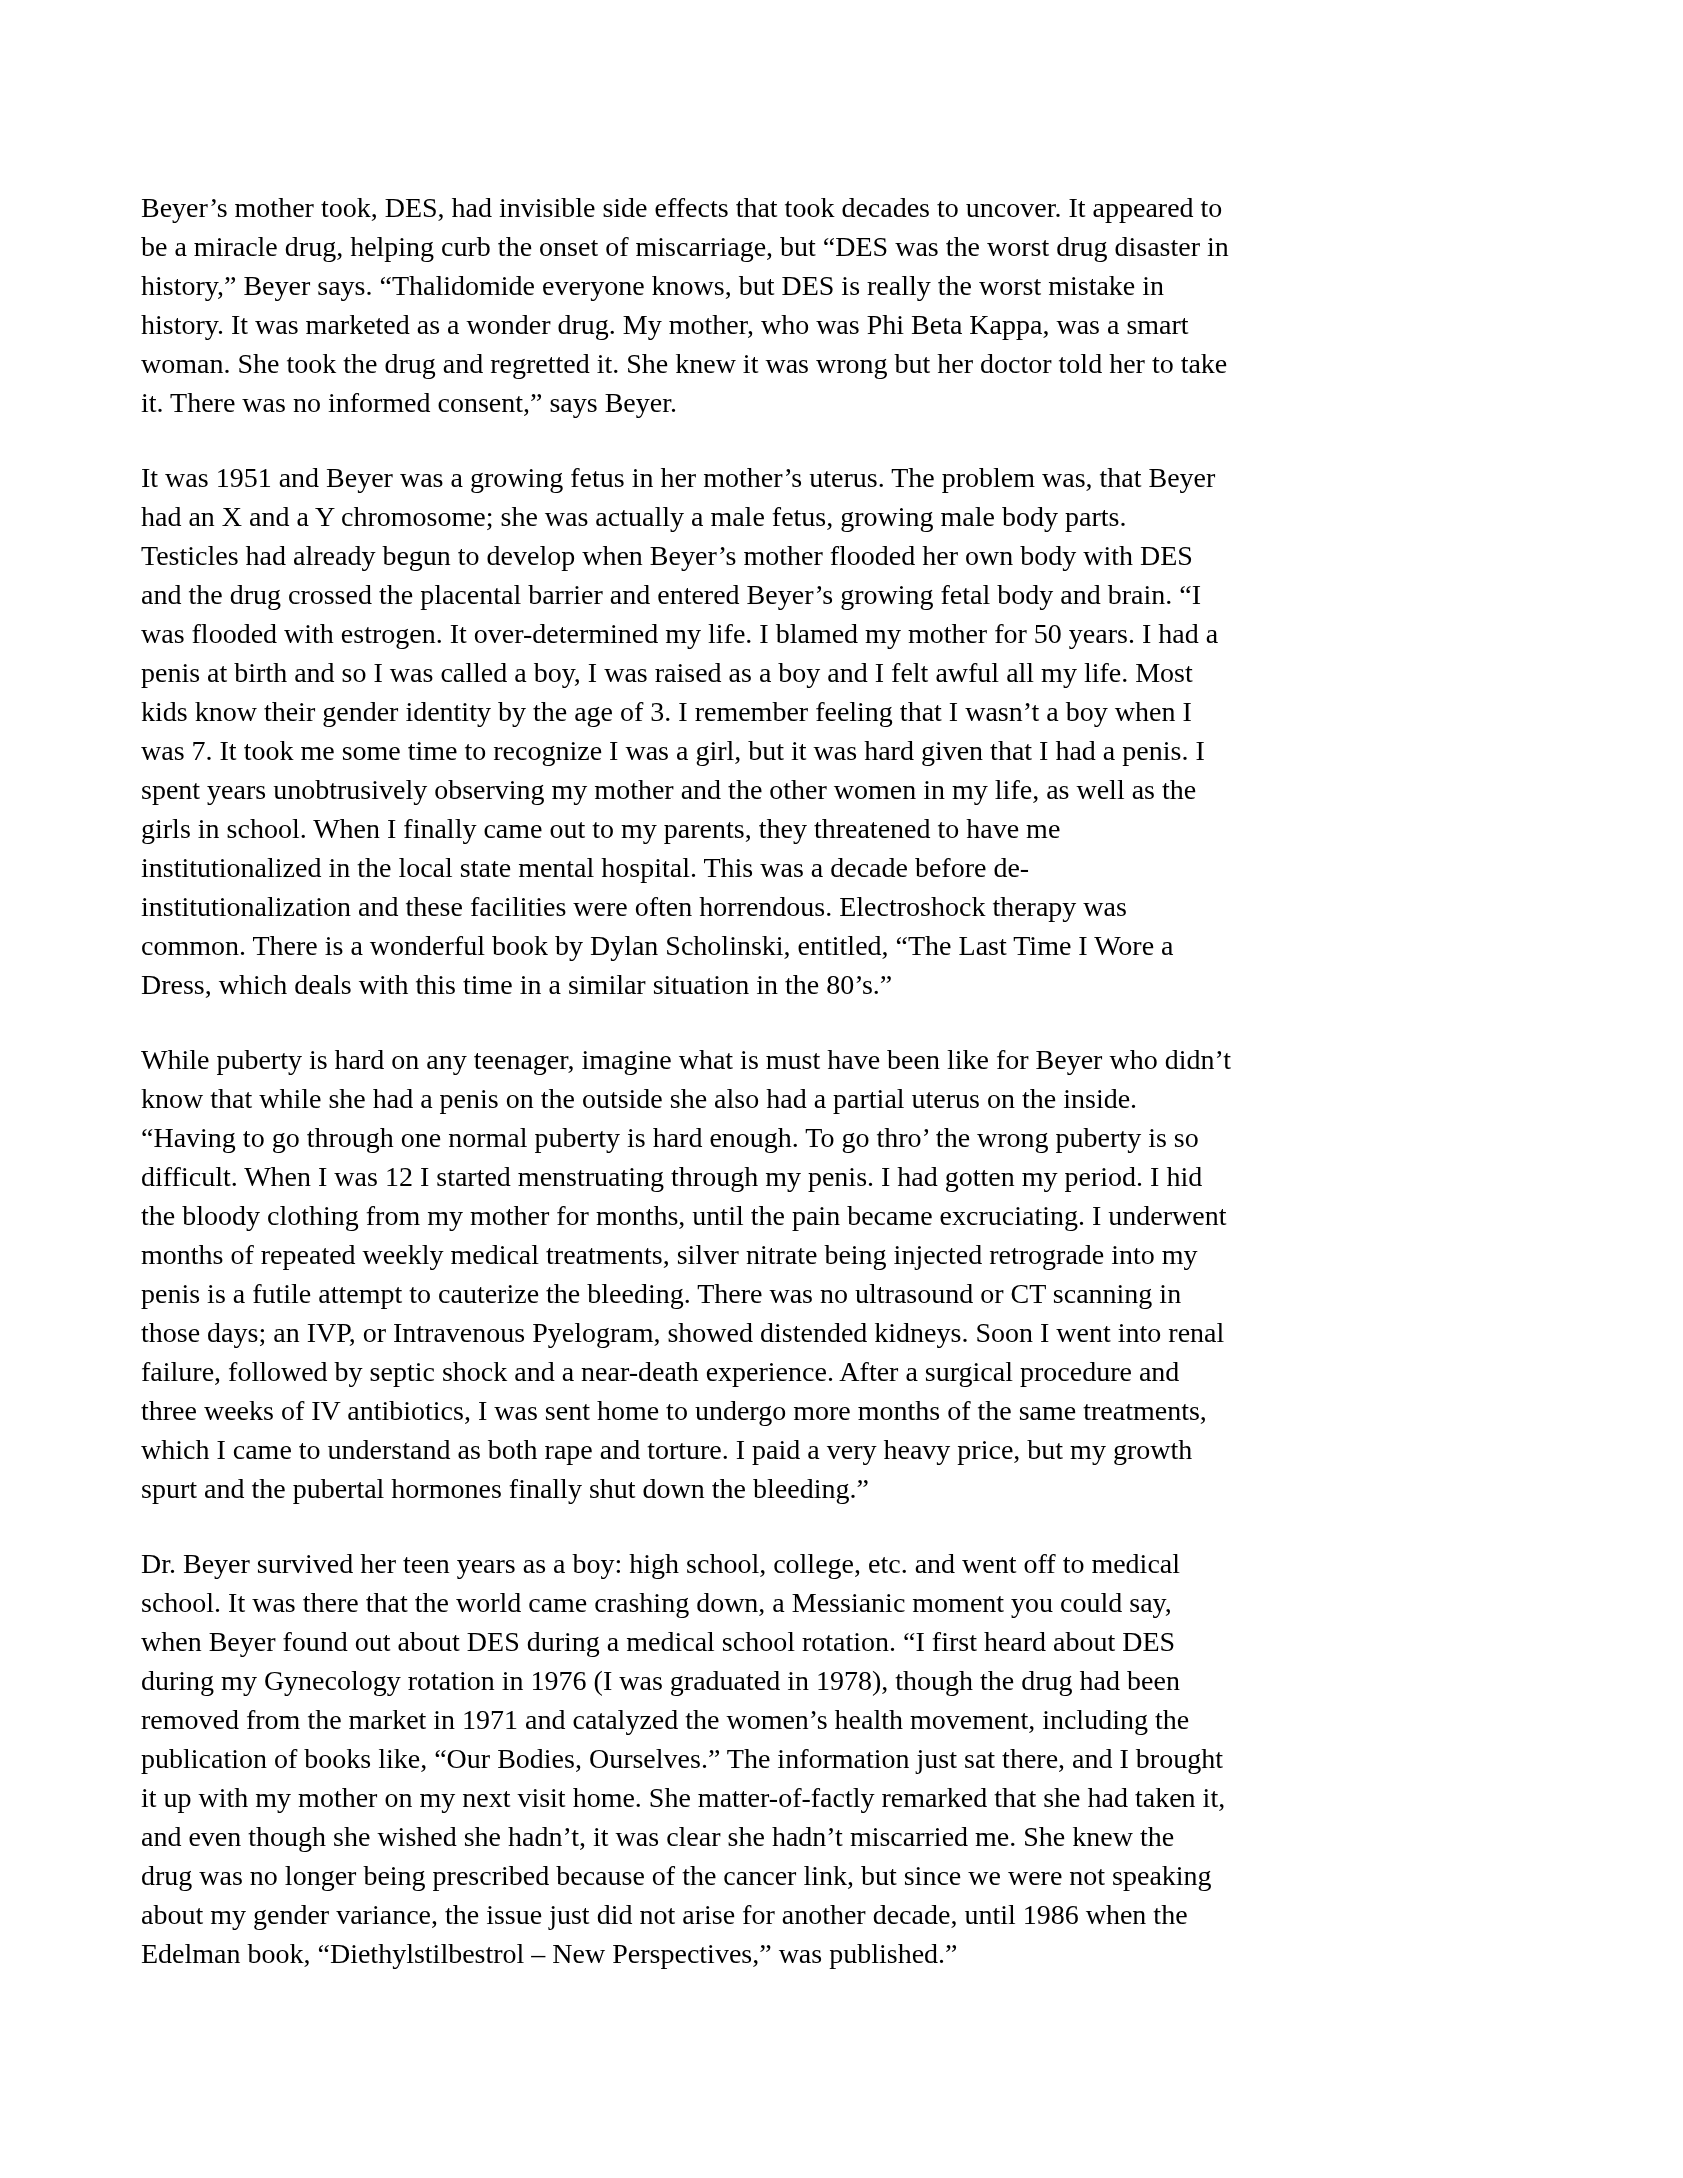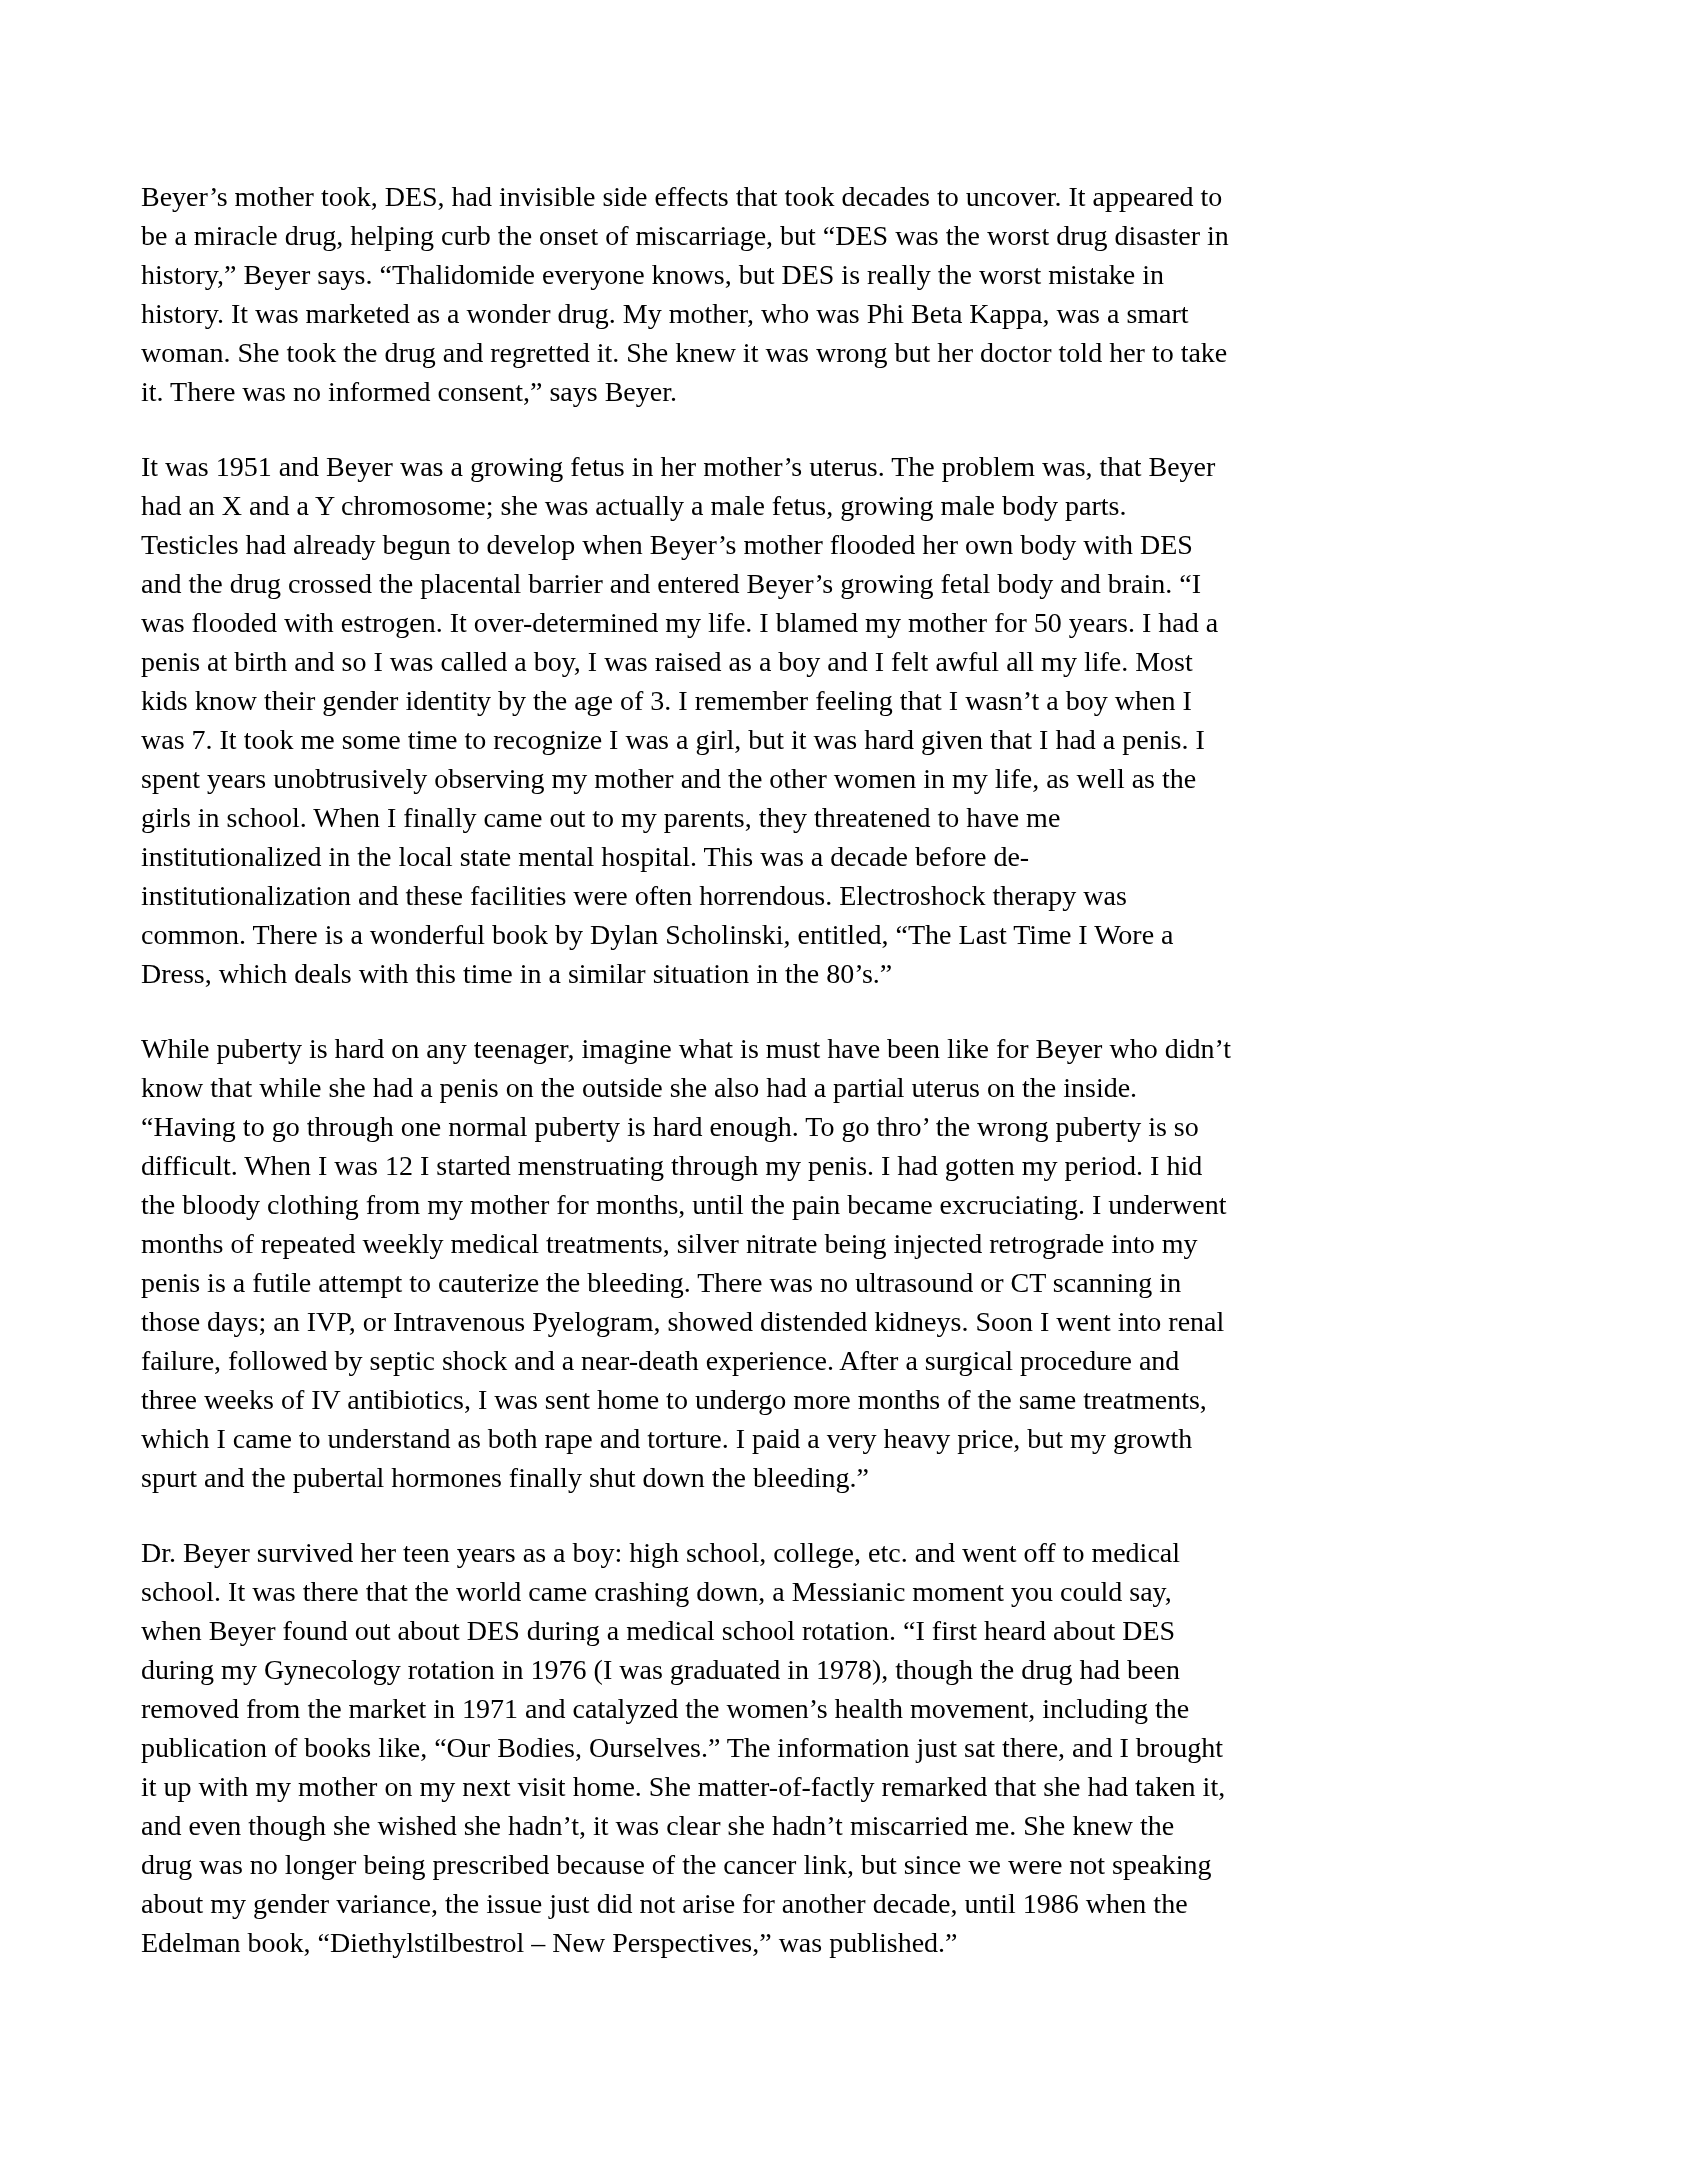--- a/index.html
+++ b/index.html
@@ -10,21 +10,21 @@
   .page {
     position: relative;
     width: 1683px;
     height: 2178px;
     background: #ffffff;
     overflow: hidden;
   }
   .content {
     position: absolute;
     left: 141px;
-    top: 177px;
+    top: 188px;
     width: 1426px;
   }
   .para {
     margin: 0 0 36px 0;
     font-family: "Liberation Serif", "DejaVu Serif", serif;
     font-size: 28px;
     line-height: 39px;
     color: #000000;
     white-space: pre-line;
     text-align: left;

